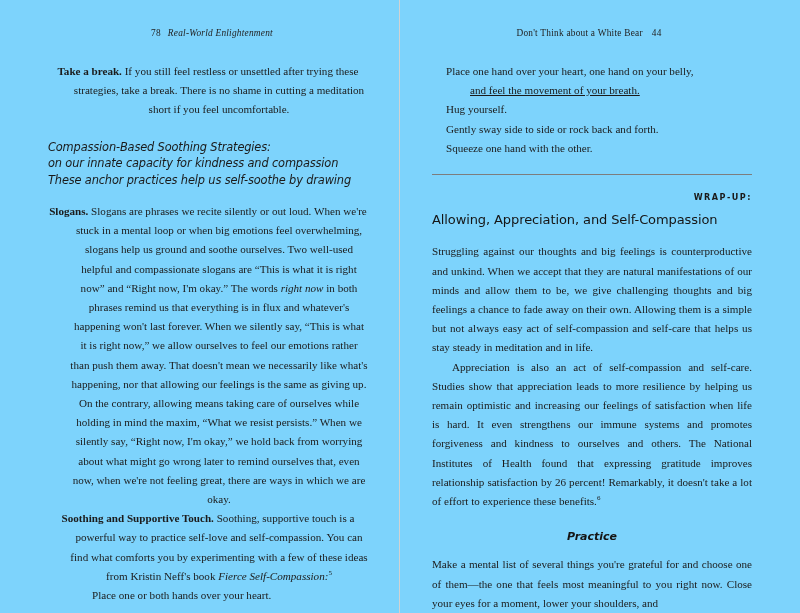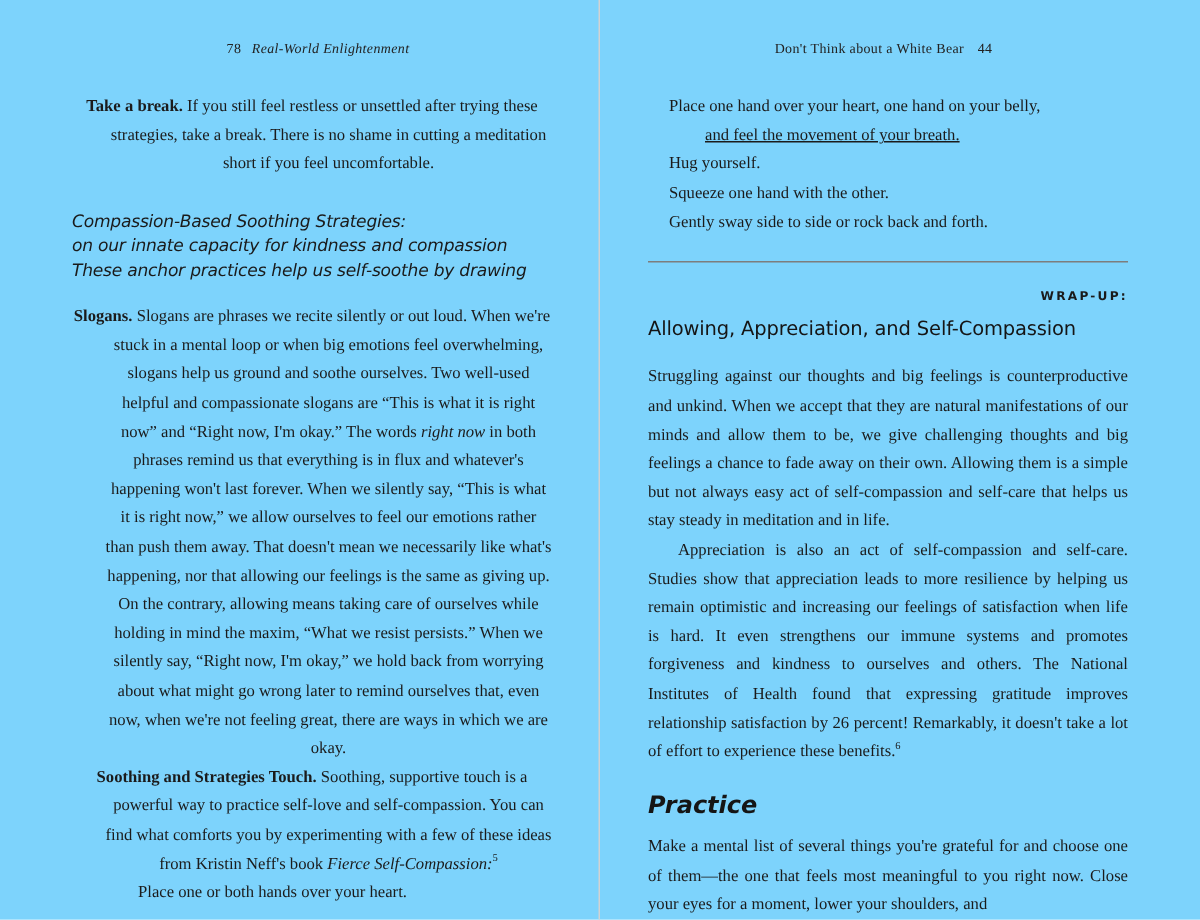--- a/index.html
+++ b/index.html
@@ -140,24 +140,24 @@
     font-size: 13px;
     letter-spacing: -0.1px;
     color: #151515;
     margin: 0 0 13px 0;
     text-align: left;
   }
   .practice-head {
     font-family: "DejaVu Sans", sans-serif;
     font-style: italic;
     font-weight: bold;
-    font-size: 16px;
+    font-size: 11px;
     color: #151515;
     margin: 16px 0 9px 0;
-    text-align: left;
+    text-align: center;
   }
 </style>
 </head>
 <body>
 
 <div class="spread">
 
   <div class="gutter"></div>
 
   <div class="page page-left">
@@ -171,41 +171,41 @@
       <p class="hang"><span class="lead">Take a break.</span><span> If you still feel restless or unsettled after trying these strategies, take a break. There is no shame in cutting a meditation short if you feel uncomfortable.</span></p>
 
       <div class="sans-head">
         <span class="l">Compassion-Based Soothing Strategies:</span>
         <span class="l">on our innate capacity for kindness and compassion</span>
         <span class="l">These anchor practices help us self-soothe by drawing</span>
       </div>
 
       <p class="hang"><span class="lead">Slogans.</span><span> Slogans are phrases we recite silently or out loud. When we're stuck in a mental loop or when big emotions feel overwhelming, slogans help us ground and soothe ourselves. Two well-used helpful and compassionate slogans are “This is what it is right now” and “Right now, I'm okay.” The words </span><span class="ital">right now</span><span> in both phrases remind us that everything is in flux and whatever's happening won't last forever. When we silently say, “This is what it is right now,” we allow ourselves to feel our emotions rather than push them away. That doesn't mean we necessarily like what's happening, nor that allowing our feelings is the same as giving up. On the contrary, allowing means taking care of ourselves while holding in mind the maxim, “What we resist persists.” When we silently say, “Right now, I'm okay,” we hold back from worrying about what might go wrong later to remind ourselves that, even now, when we're not feeling great, there are ways in which we are okay.</span></p>
 
-      <p class="hang"><span class="lead">Soothing and Strategies Touch.</span><span> Soothing, supportive touch is a powerful way to practice self-love and self-compassion. You can find what comforts you by experimenting with a few of these ideas from Kristin Neff's book </span><span class="ital">Fierce Self-Compassion:</span><sup>5</sup></p>
+      <p class="hang"><span class="lead">Soothing and Supportive Touch.</span><span> Soothing, supportive touch is a powerful way to practice self-love and self-compassion. You can find what comforts you by experimenting with a few of these ideas from Kristin Neff's book </span><span class="ital">Fierce Self-Compassion:</span><sup>5</sup></p>
 
       <p class="block-list">Place one or both hands over your heart.</p>
 
     </div>
   </div>
 
   <div class="page page-right">
 
     <div class="runhead runhead-right">
       <span class="title-rom">Don't Think about a White Bear</span><span class="folio">44</span>
     </div>
 
     <div class="col">
 
       <div class="block-list-r">
         <p>Place one hand over your heart, one hand on your belly,</p>
         <p class="wrap2">and feel the movement of your breath.</p>
         <p>Hug yourself.</p>
+        <p>Gently sway side to side or rock back and forth.</p>
         <p>Squeeze one hand with the other.</p>
-        <p>Gently sway side to side or rock back and forth.</p>
       </div>
 
       <hr class="rule">
 
       <p class="wrapup-kicker">WRAP-UP:</p>
       <p class="wrapup-title">Allowing, Appreciation, and Self-Compassion</p>
 
       <p class="just">Struggling against our thoughts and big feelings is counterproductive and unkind. When we accept that they are natural manifestations of our minds and allow them to be, we give challenging thoughts and big feelings a chance to fade away on their own. Allowing them is a simple but not always easy act of self-compassion and self-care that helps us stay steady in meditation and in life.</p>
 
       <p class="just indent-first"><span>Appreciation is also an act of self-compassion and self-care. Studies show that appreciation leads to more resilience by helping us remain optimistic and increasing our feelings of satisfaction when life is hard. It even strengthens our immune systems and promotes forgiveness and kindness to ourselves and others. The National Institutes of Health found that expressing gratitude improves relationship satisfaction by 26 percent! Remarkably, it doesn't take a lot of effort to experience these benefits.</span><sup>6</sup></p>

